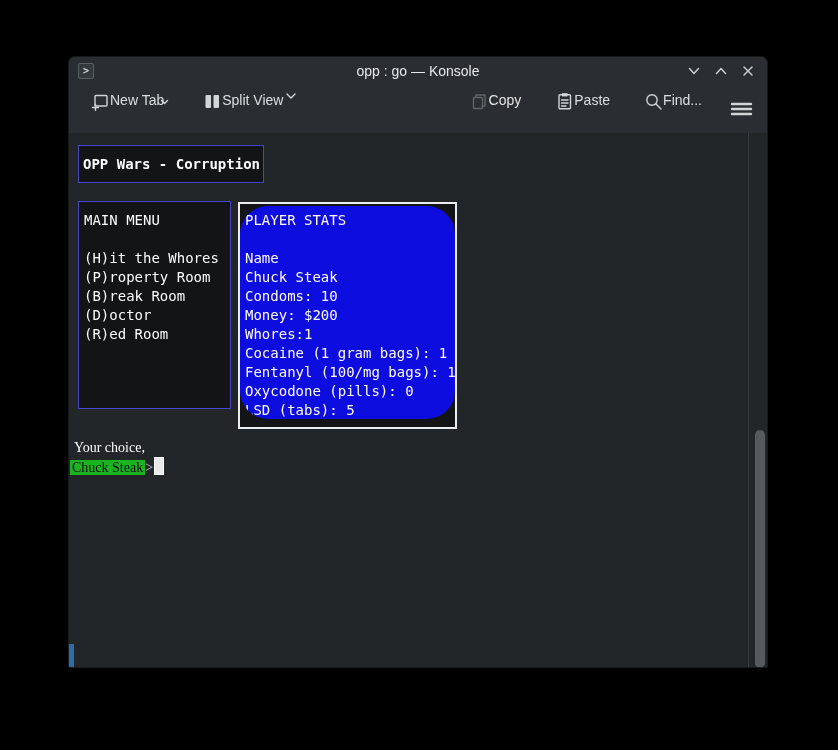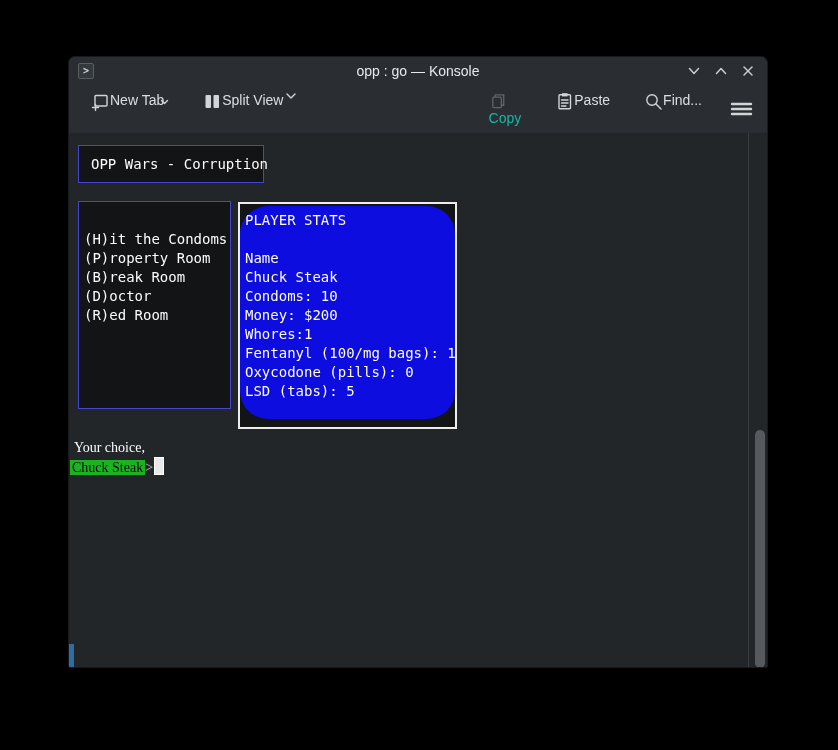--- a/index.html
+++ b/index.html
@@ -35,41 +35,41 @@
   
   .toolbar {
     height: 48px; background: #2a2e32; display: flex; align-items: center;
     padding: 0 14px 0 20px;
   }
   .tb-btn {
     display: flex; color: #dcdfe2; font-size: 14px;
     cursor: pointer; height: 34px; padding: 0 2px; border-radius: 3px;
   }
   .tb-btn svg { stroke: #d2d5d8; fill: none; stroke-width: 1.4; stroke-linecap: round; stroke-linejoin: round; }
-  .tb-btn.disabled { color: #14b8a6; cursor: default; flex-direction: column; }
+  .tb-btn.disabled { color: #e5e5e5; cursor: default; }
   .tb-btn.disabled svg { stroke: #5f6468; }
   .tb-gap { width: 30px; }
   .tb-spacer { flex: 1; }
   .mini-chevron { margin-left: -4px; transform: translateY(7px); }
   .dd-chevron { margin-left: 2px; }
   .hamburger { margin-left: 26px; cursor: pointer; display: flex; align-items: center; }
   .hamburger svg { stroke: #d2d5d8; stroke-width: 2.4; stroke-linecap: round; }
 
   
   .terminal {
     position: relative; height: 536px; background: #232629;
     font-family: "DejaVu Sans Mono", "Liberation Mono", monospace;
     font-size: 14px; color: #fcfcfc;
   }
   .tline { height: 19px; line-height: 19px; white-space: pre; }
 
   .banner-box {
     position: absolute; left: 9px; top: 12px; width: 186px; height: 38px;
     border: 1.5px solid #4645cd; background: #131416;
-    display: flex; align-items: center; padding-left: 12px;
+    display: flex; align-items: center; padding-left: 4px; font-weight: bold;
   }
 
   .menu-box {
     position: absolute; left: 9px; top: 68px; width: 153px; height: 208px;
     border: 1.5px solid #4645cd; background: #131416;
     padding: 9px 0 0 5px; overflow: hidden;
   }
 
   .stats-box {
     position: absolute; left: 169px; top: 69px; width: 219px; height: 227px;
@@ -193,37 +193,39 @@
     </div>
   </div>
 
   <div class="terminal">
 
     <div class="banner-box">
       <span class="tline">OPP Wars - Corruption</span>
     </div>
 
     <div class="menu-box">
+      <div class="tline">MAIN MENU</div>
       <div class="tline blank"></div>
-      <div class="tline">(H)it the Condoms</div>
+      <div class="tline">(H)it the Whores</div>
       <div class="tline">(P)roperty Room</div>
       <div class="tline">(B)reak Room</div>
       <div class="tline">(D)octor</div>
       <div class="tline">(R)ed Room</div>
     </div>
 
     <div class="stats-box">
       <div class="stats-inner">
         <div class="tline">PLAYER STATS</div>
         <div class="tline blank"></div>
         <div class="tline">Name</div>
         <div class="tline">Chuck Steak</div>
         <div class="tline">Condoms: 10</div>
         <div class="tline">Money: $200</div>
         <div class="tline">Whores:1</div>
+        <div class="tline">Cocaine (1 gram bags): 1</div>
         <div class="tline">Fentanyl (100/mg bags): 1</div>
         <div class="tline">Oxycodone (pills): 0</div>
         <div class="tline">LSD (tabs): 5</div>
       </div>
     </div>
 
     <div class="prompt">
       <div class="tline q">Your choice,</div>
       <div class="tline"><span class="hl-green">Chuck Steak</span><span class="caret-char">&gt;</span><span class="cursor-block"></span></div>
     </div>

